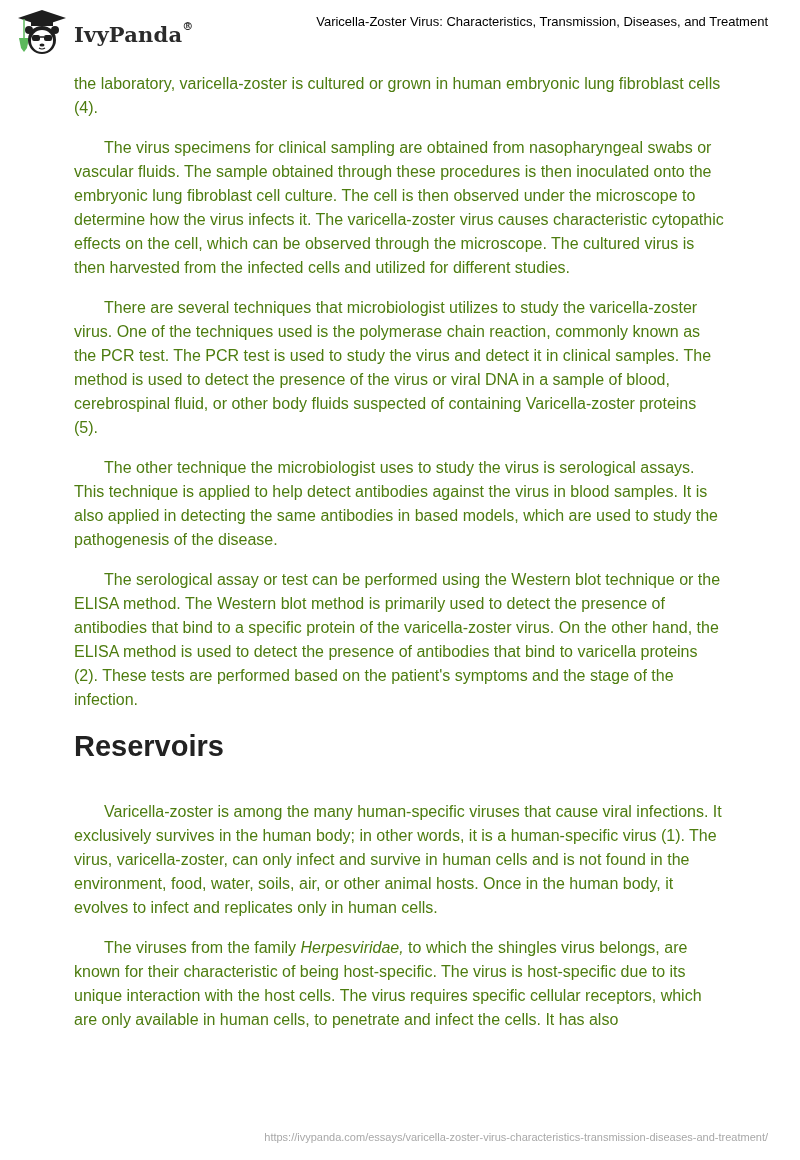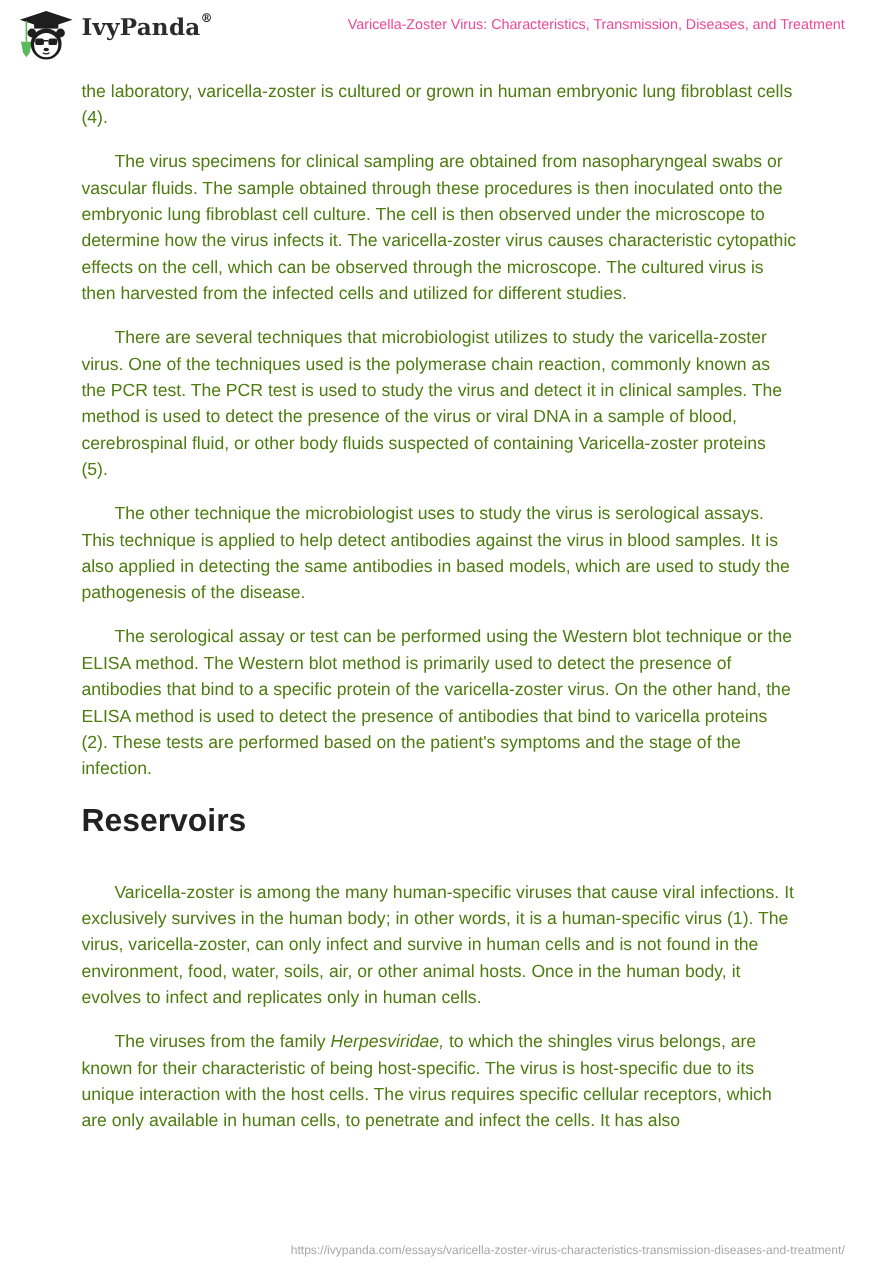--- a/index.html
+++ b/index.html
@@ -1,24 +1,24 @@
 <!DOCTYPE html>
 <html><head>
   <meta charset="utf-8">
   <style>
     * { box-sizing: border-box; margin: 0; padding: 0; }
     html, body { width: 800px; height: 1160px; background: #ffffff; overflow: hidden; }
     body { position: relative; font-family: "Liberation Sans", sans-serif; color: #222222; }
 
     .header { position: absolute; top: 0; left: 0; width: 800px; height: 60px; }
-    .logo { position: absolute; left: 14px; top: 8px; display: flex; }
+    .logo { position: absolute; left: 14px; top: 8px; display: flex; align-items: center; }
     .logo-icon { width: 56px; height: 48px; position: relative; }
     .logo-text { font-family: "DejaVu Serif", serif; font-weight: bold; font-size: 21px; color: #2b2b2b; margin-left: 4px; margin-top: 4px; letter-spacing: 0.2px; }
     .logo-text sup { font-size: 11px; vertical-align: top; position: relative; top: -2px; }
-    .doc-title { position: absolute; right: 32px; top: 14px; font-size: 13px; color: #ec4899; }
+    .doc-title { position: absolute; right: 32px; top: 14px; font-size: 13px; color: #000000; }
 
     .content { position: absolute; left: 74px; top: 72px; width: 650px; }
     .para { font-size: 16px; line-height: 24px; color: #4d7c0f; margin-bottom: 16px; }
     .para.indent { text-indent: 30px; }
     .para em { font-style: italic; }
     h2.section { font-size: 29px; font-weight: bold; color: #222; margin-top: 10px; margin-bottom: 36px; line-height: 36px; }
 
     .footer-url { position: absolute; right: 32px; top: 1131px; font-size: 11px; color: #a8a8a8; text-align: center; }
   </style>
 </head>

